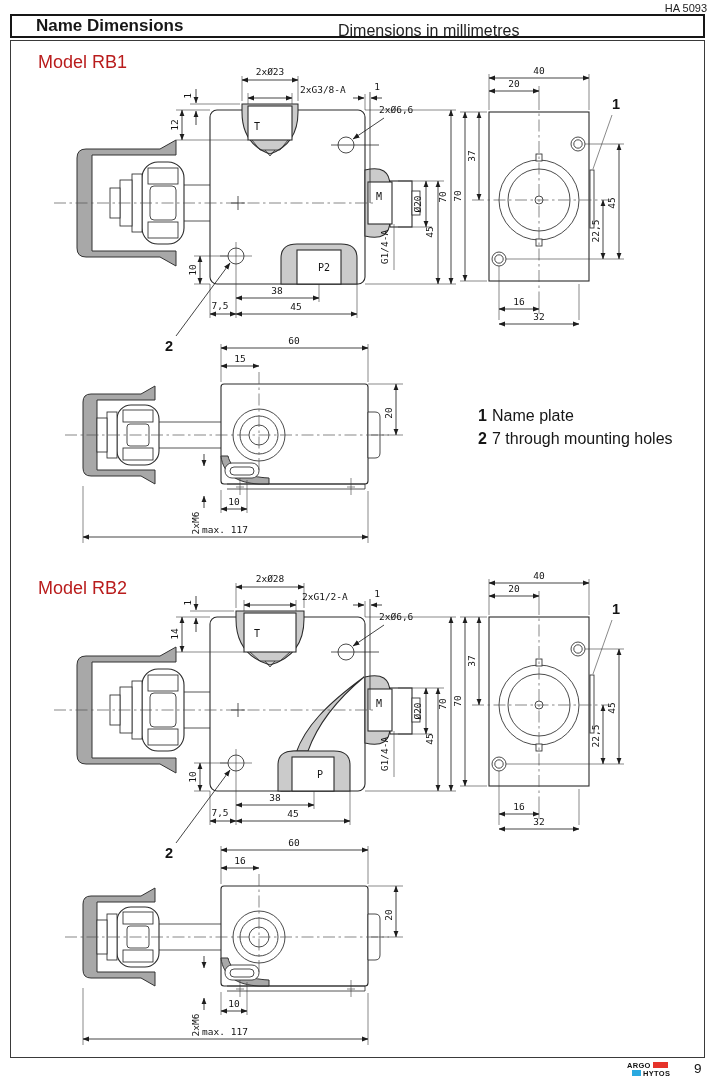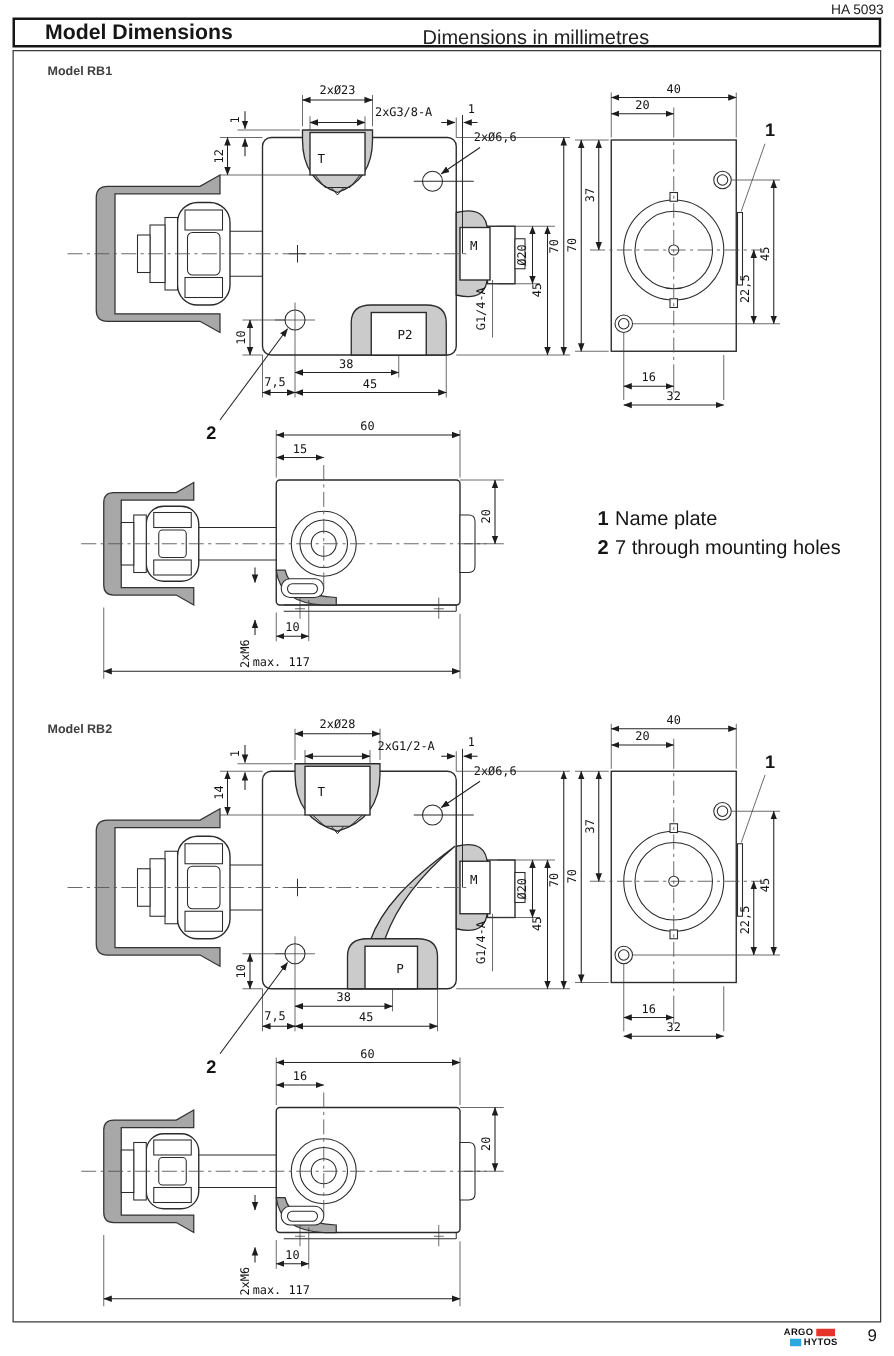--- a/index.html
+++ b/index.html
@@ -2,59 +2,59 @@
 <html><head>
 <meta charset="utf-8">
 <style>
   *{margin:0;padding:0;box-sizing:border-box}
   html,body{width:715px;height:1085px;background:#fff;font-family:"Liberation Sans",sans-serif;color:#111;position:relative;overflow:hidden}
   .docnum{position:absolute;top:2px;right:8px;font-size:11px;color:#222}
   .hdrbox{position:absolute;left:10px;top:14px;width:695px;height:24px;border:2px solid #161616;background:#fff}
   .title{position:absolute;left:24px;top:0;font-size:17px;font-weight:bold;color:#161616}
   .subtitle{position:absolute;left:326px;top:6px;font-size:16px;color:#222}
   .frame{position:absolute;left:10px;top:40px;width:695px;height:1018px;border:1.5px solid #3a3a3a;background:#fff}
-  .model{position:absolute;font-size:10px;font-weight:bold;color:#404040}
+  .model{position:absolute;font-size:18px;font-weight:normal;color:#b91c1c}
   .notes{position:absolute;font-size:16px;color:#161616}
   .note{margin-bottom:5px;white-space:nowrap}
   .nref{font-weight:bold;display:inline-block;width:14px}
   svg{position:absolute;overflow:visible}
   .fillw{fill:#fff;stroke:#2b2b2b;stroke-width:1.1}
   .fillw2{fill:#fff;stroke:#2b2b2b;stroke-width:.85}
   .fillg{fill:#cbcbcb;stroke:#2b2b2b;stroke-width:1.05}
   .fillb{fill:#a8a8a8;stroke:#333;stroke-width:1}
   .lnt{fill:none;stroke:#2b2b2b;stroke-width:.8}
   .ext{fill:none;stroke:#3a3a3a;stroke-width:.6}
   .dl{fill:none;stroke:#232323;stroke-width:.85}
   .cl{fill:none;stroke:#555;stroke-width:.7;stroke-dasharray:12 3.5 2.5 3.5}
   text.dim{font-family:"DejaVu Sans Mono",monospace;font-size:9.5px;fill:#141414}
   text.port{font-family:"DejaVu Sans Mono",monospace;font-size:10px;fill:#141414}
   text.co{font-family:"Liberation Sans",sans-serif;font-size:14.5px;font-weight:bold;fill:#141414}
   .logo{position:absolute;left:627px;top:1062px;width:56px}
-  .lrow{display:flex;align-items:center;height:8px}
+  .lrow{display:flex;align-items:flex-start;height:8px}
   .l2{padding-left:5px}
   .lw{font-size:7.5px;font-weight:bold;letter-spacing:.3px;line-height:8px}
   .lred{width:15px;height:6px;background:#e6332a;display:inline-block;margin-left:2px}
   .lblue{width:9px;height:6px;background:#2aa9e0;display:inline-block;margin-right:2px}
   .pageno{position:absolute;left:694px;top:1061px;font-size:13.5px;color:#111}
 </style>
 </head>
 <body>
 
 <svg width="0" height="0" style="position:absolute" aria-hidden="true">
   <defs>
     <marker id="ar" viewBox="0 0 10 10" refX="9.5" refY="5" markerWidth="8" markerHeight="8" orient="auto-start-reverse">
       <path d="M0,1.2 L10,5 L0,8.8 Z" fill="#1d1d1d"></path>
     </marker>
   </defs>
 </svg>
 
 <div class="docnum">HA 5093</div>
 
 <div class="hdrbox">
-  <span class="title">Model Dimensions</span>
+  <span class="title">Name Dimensions</span>
   <span class="subtitle">Dimensions in millimetres</span>
 </div>
 
 <div class="frame"></div>
 
 <div class="model" style="left:38px;top:52px">Model RB1</div>
 
 <svg style="left:48px;top:58px" width="410" height="310" viewBox="0 0 410 310">
   <g>
     <path class="fillb" d="M128,82 L112,91 H38 Q29,91 29,100 V190 Q29,199 38,199 H112 L128,208 V193 H44 V97 H128 Z"></path>

